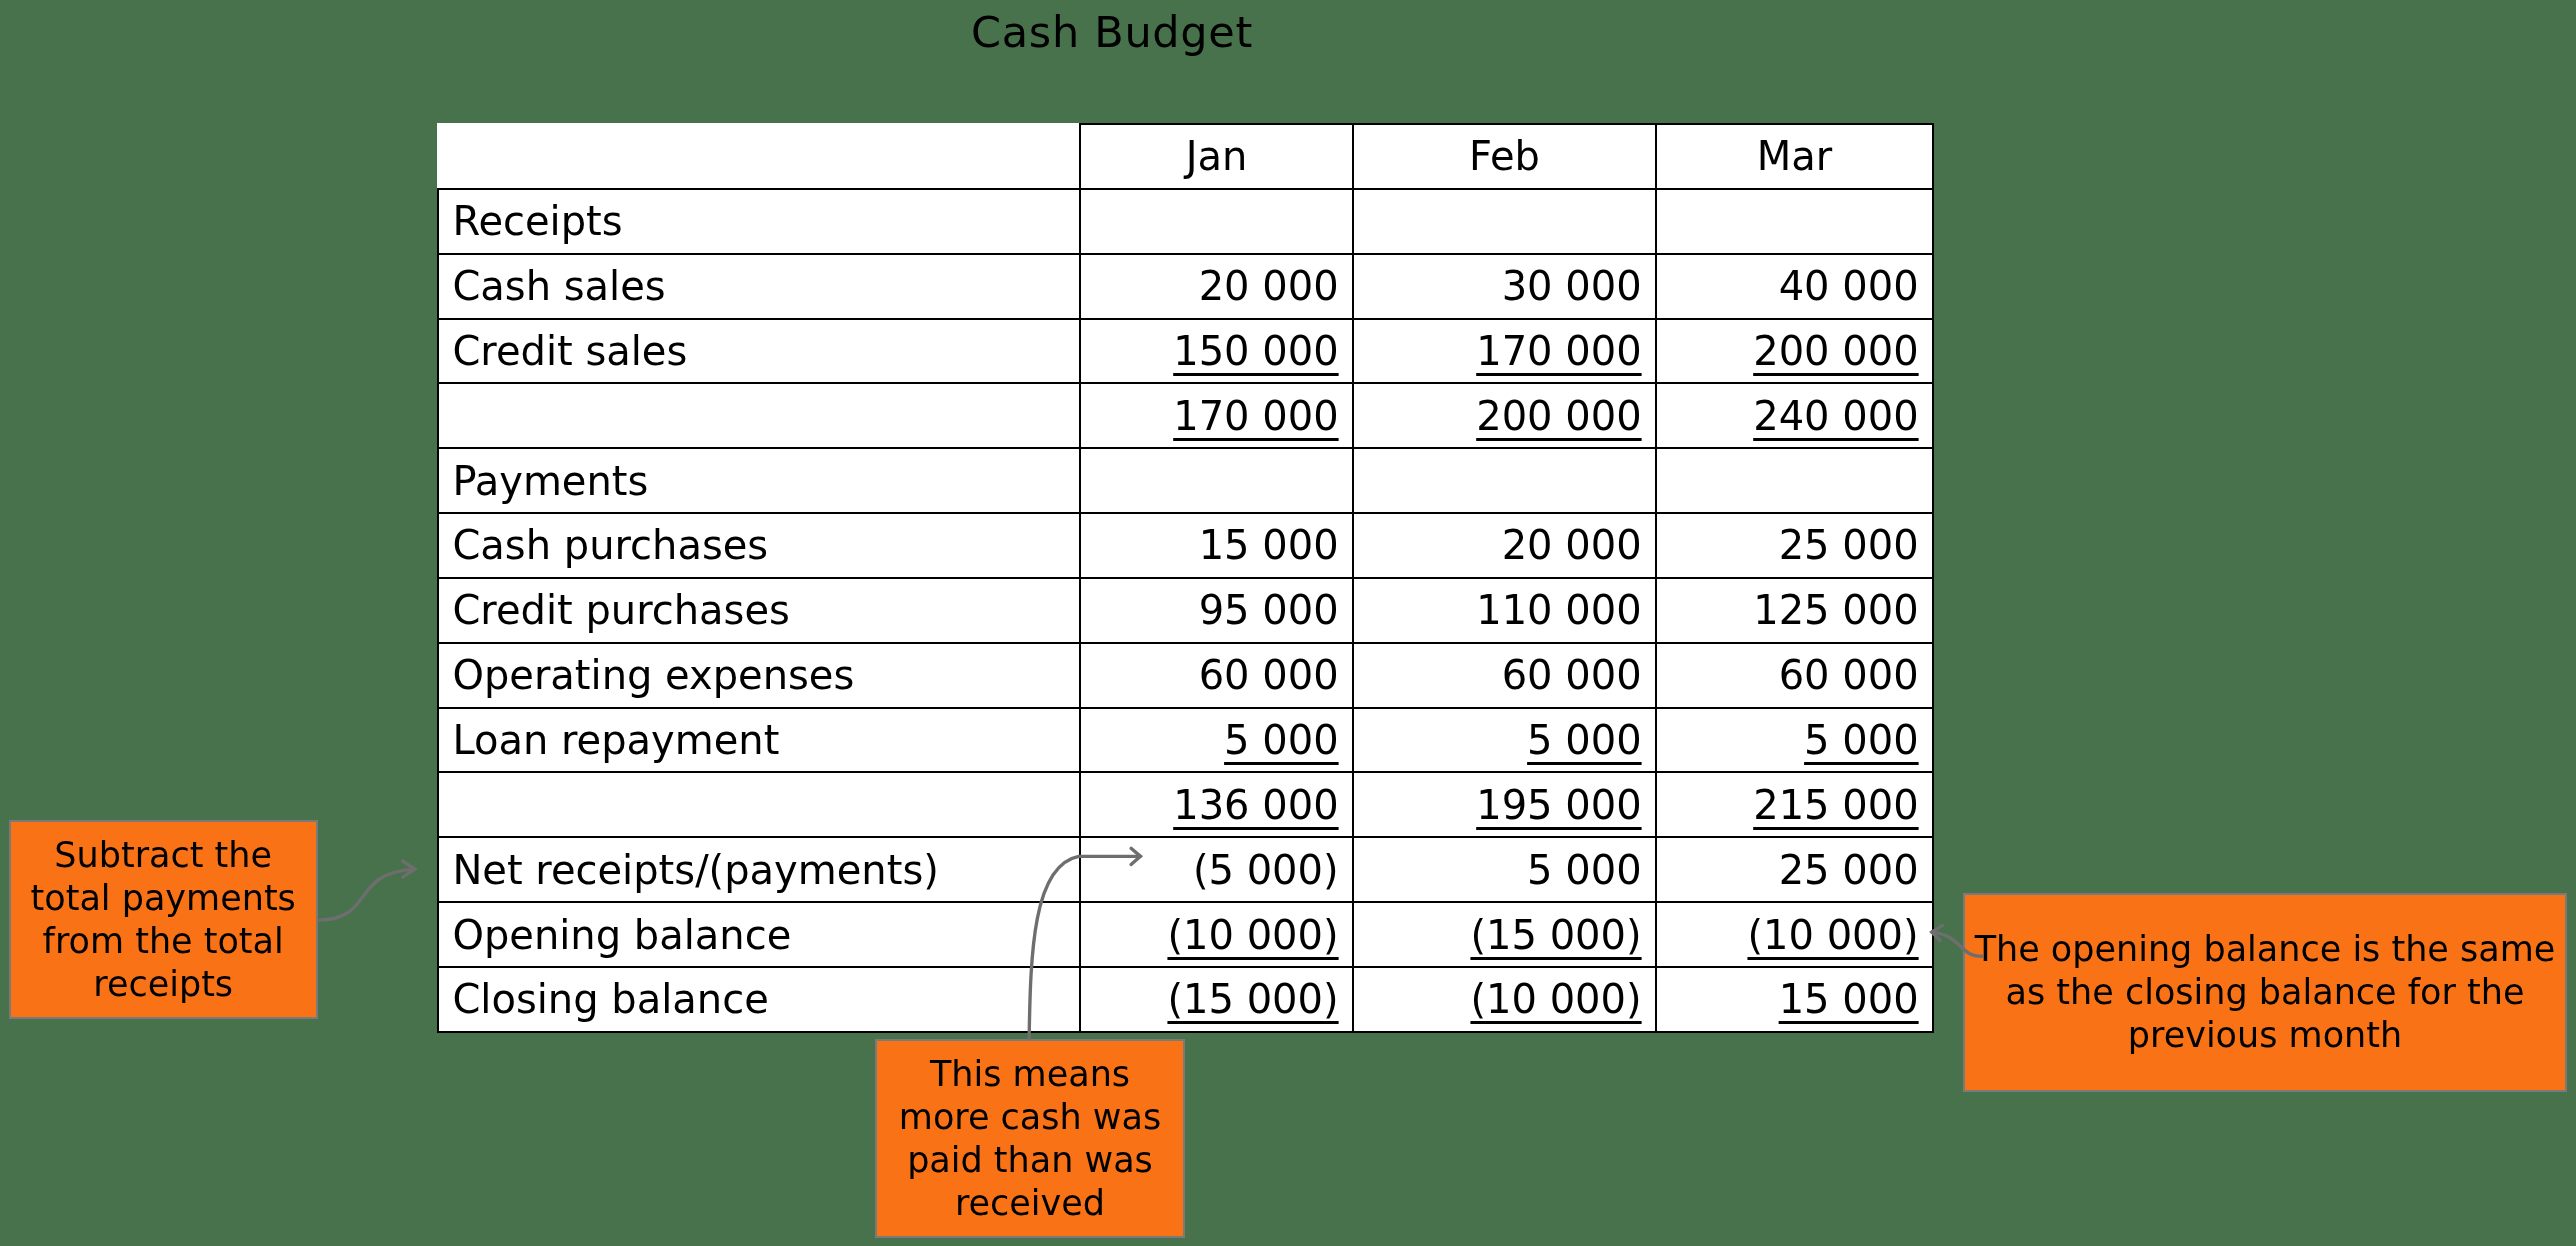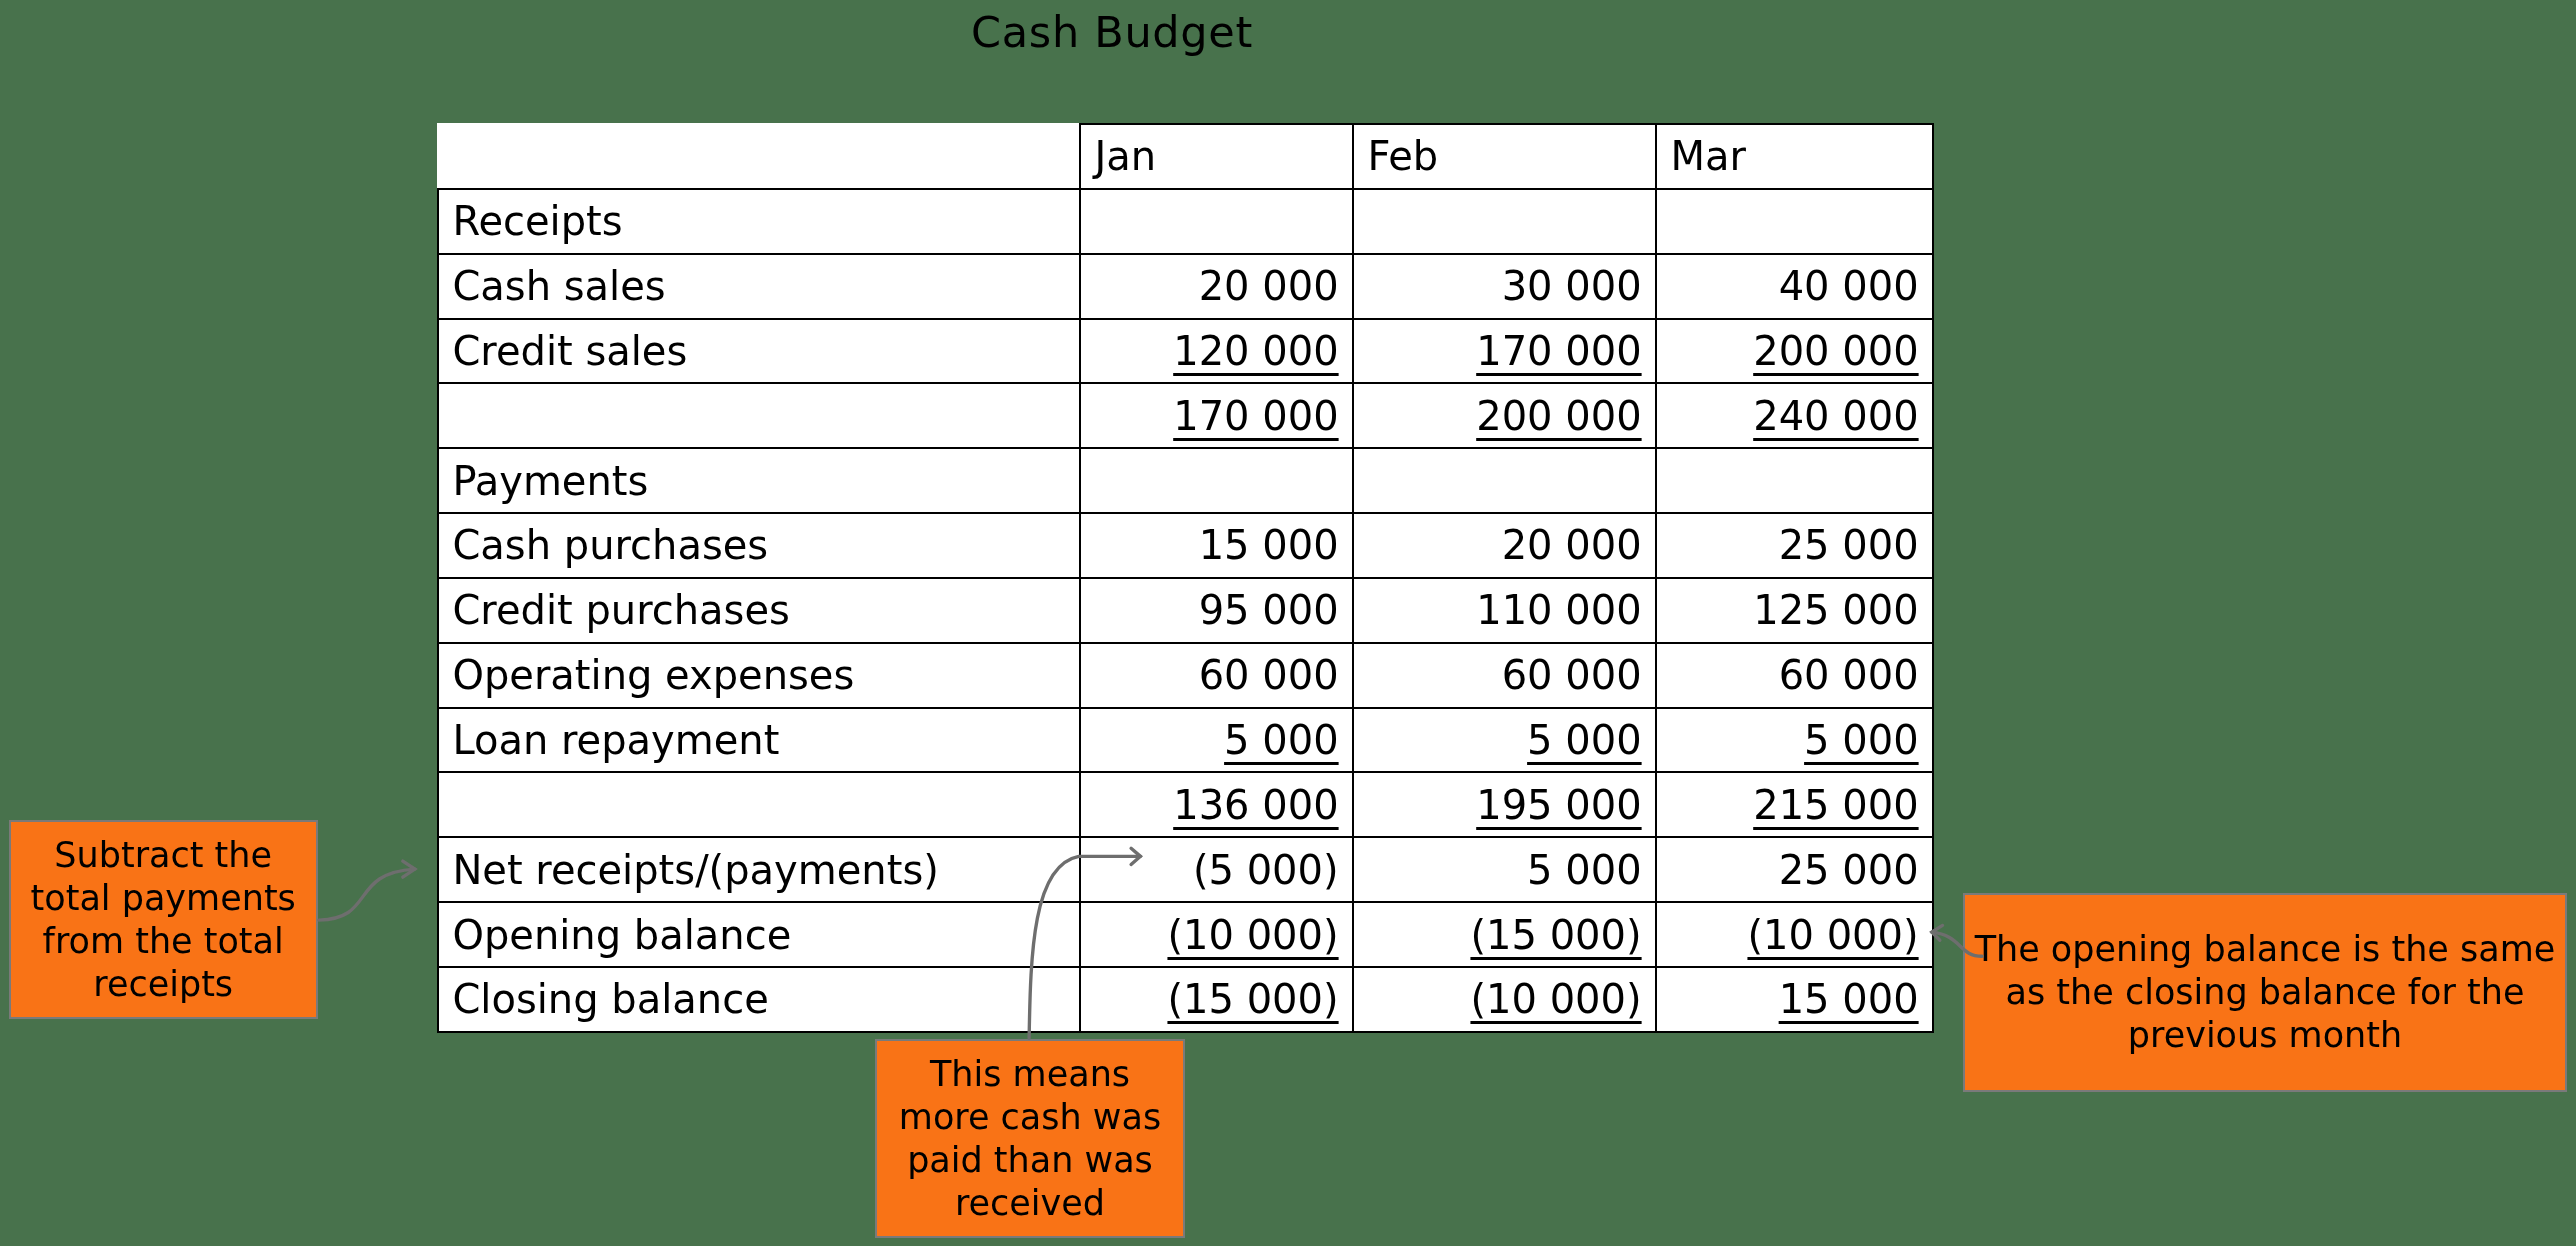--- a/index.html
+++ b/index.html
@@ -14,21 +14,21 @@
   table.cb {
     position:absolute; left:437px; top:123px; width:1495px; height:910px;
     border-collapse:collapse; background:#fff; table-layout:fixed;
   }
   table.cb td {
     border:2px solid #000; height:61px; font-size:40px; padding:0 13.4px;
     white-space:nowrap; overflow:hidden;
   }
   table.cb tr:first-child td:first-child { border-top:none; border-left:none; }
   table.cb td.num { text-align:right; }
-  table.cb td.hdr { text-align:left; }
+  table.cb td.hdr { text-align:center; }
   table.cb td.lbl { text-align:left; }
   .ul { text-decoration:underline; text-decoration-thickness:3.4px; text-underline-offset:8px; }
   .note {
     position:absolute; background:#f97316; border:2.7px solid #7a7a7a; box-sizing:border-box;
     font-size:35px; line-height:43px; text-align:center; display:flex; align-items:center; justify-content:center;
   }
   .note span { display:block; }
   svg.arrows { position:absolute; left:0; top:0; }
 </style>
 </head>
@@ -57,21 +57,21 @@
     <td class="num"></td>
   </tr>
   <tr>
     <td class="lbl">Cash sales</td>
     <td class="num">20 000</td>
     <td class="num">30 000</td>
     <td class="num">40 000</td>
   </tr>
   <tr>
     <td class="lbl">Credit sales</td>
-    <td class="num"><span class="ul">120 000</span></td>
+    <td class="num"><span class="ul">150 000</span></td>
     <td class="num"><span class="ul">170 000</span></td>
     <td class="num"><span class="ul">200 000</span></td>
   </tr>
   <tr>
     <td class="lbl"></td>
     <td class="num"><span class="ul">170 000</span></td>
     <td class="num"><span class="ul">200 000</span></td>
     <td class="num"><span class="ul">240 000</span></td>
   </tr>
   <tr>

